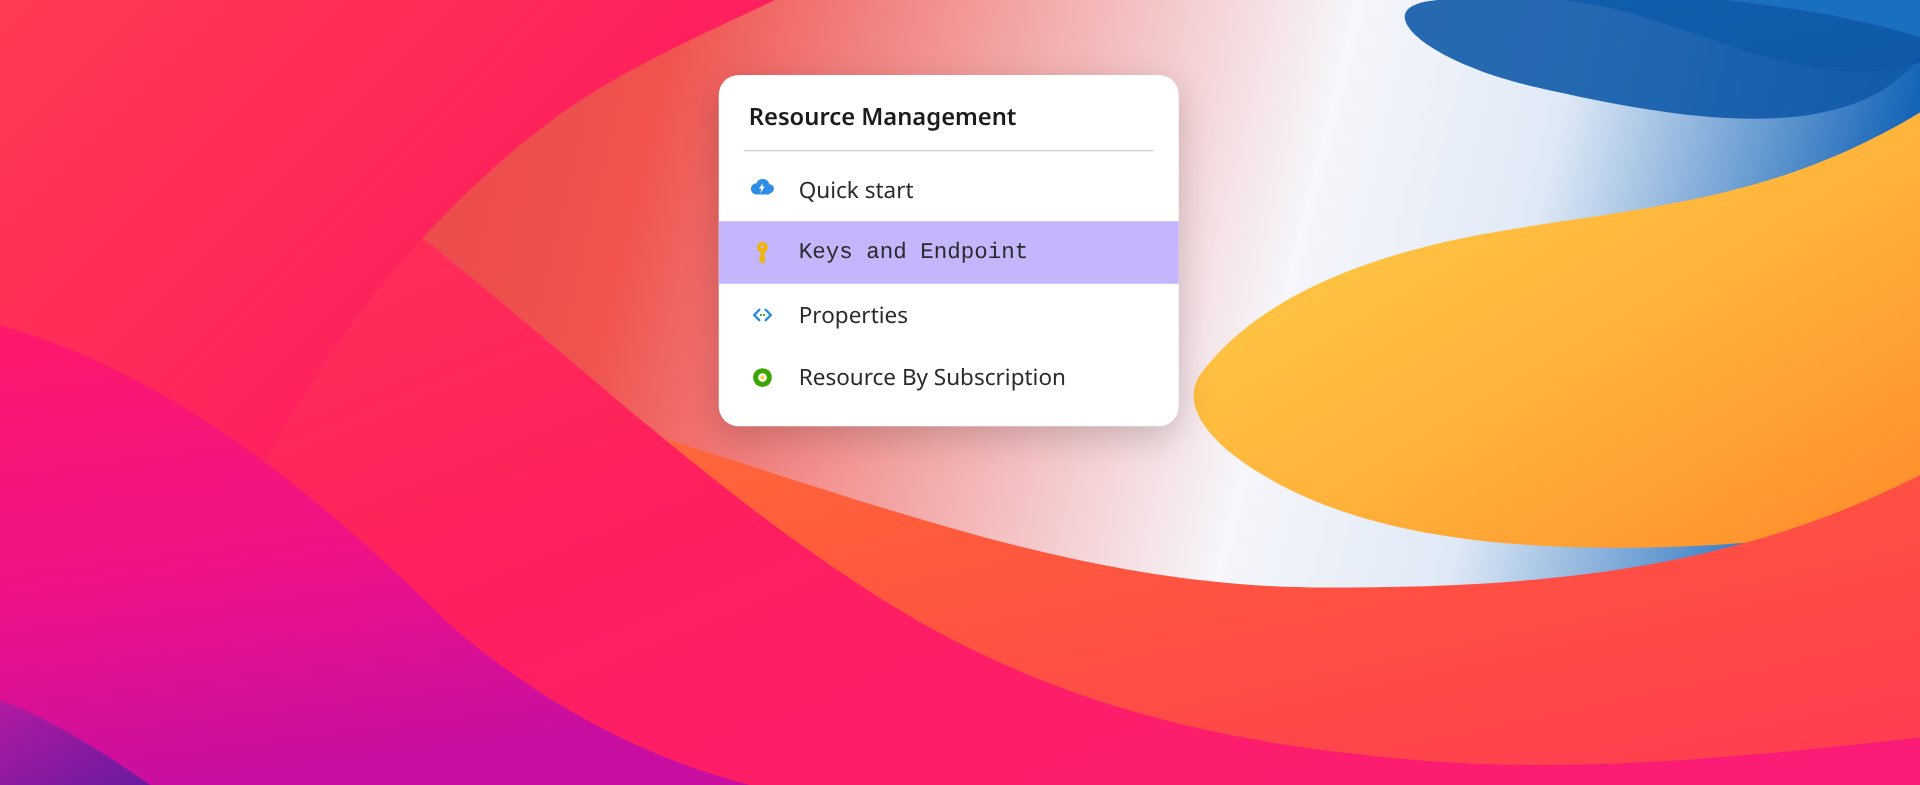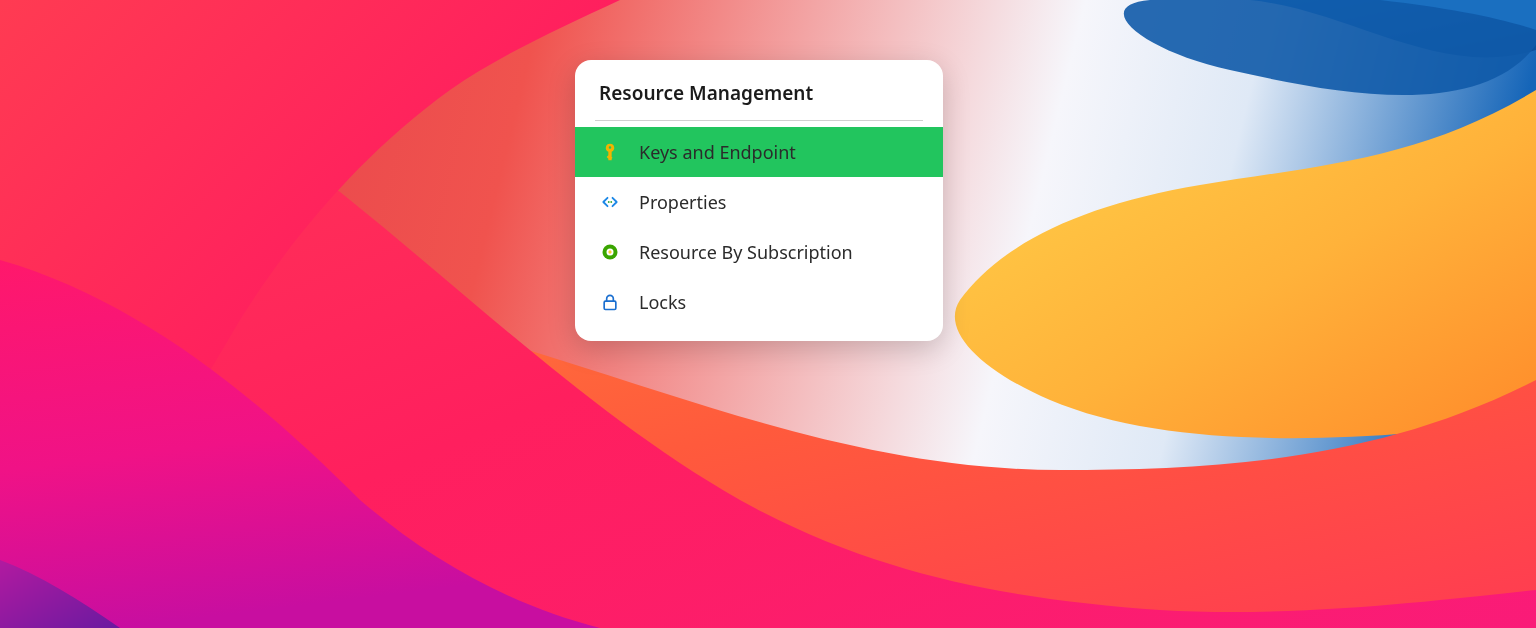--- a/index.html
+++ b/index.html
@@ -50,21 +50,22 @@
     display: flex;
     align-items: center;
     height: 50px;
     padding: 0 24px;
     font-size: 18px;
     color: #2b2b2b;
     cursor: pointer;
   }
 
   .menu-item.selected {
-    background: #22c55e;
+    background: #c4b5fd;
+    font-family: Liberation Mono, monospace;
   }
 
   .menu-icon {
     width: 22px;
     height: 22px;
     margin-right: 18px;
     flex-shrink: 0;
     display: flex;
     align-items: center;
     justify-content: center;
@@ -155,20 +156,29 @@
 
   <path d="M0 560
            C40 575 80 600 120 628
            L0 628 Z" fill="url(#gPurp)"></path>
 </svg>
 
 <div class="panel">
   <div class="panel-title">Resource Management</div>
   <div class="panel-divider"></div>
 
+  <div class="menu-item">
+    <span class="menu-icon">
+      <svg viewBox="0 0 24 24" width="22" height="22">
+        <path fill="#2e8de6" d="M18 15a4 4 0 0 0 0-8 6 6 0 0 0-11.3-1A5 5 0 0 0 7 16h11z"></path>
+        <path fill="#fff" d="M12 6l-3 5h2l-1 4 4-6h-2z"></path>
+      </svg>
+    </span>
+    <span class="menu-label">Quick start</span>
+  </div>
 
   <div class="menu-item selected">
     <span class="menu-icon">
       <svg viewBox="0 0 24 24" width="20" height="20">
         <path fill="#f1b400" d="M12 2a5 5 0 0 0-2 9.6V16l-2 2 2 2v2h4v-2l1-1-1-1v-6.4A5 5 0 0 0 12 2zm0 3a1.5 1.5 0 1 1 0 3 1.5 1.5 0 0 1 0-3z"></path>
       </svg>
     </span>
     <span class="menu-label">Keys and Endpoint</span>
   </div>
 
@@ -191,22 +201,13 @@
       <svg viewBox="0 0 24 24" width="20" height="20">
         <circle cx="12" cy="12" r="9" fill="#3aa500"></circle>
         <circle cx="12" cy="12" r="4.2" fill="#fff"></circle>
         <circle cx="12" cy="12" r="2" fill="#ffcf33"></circle>
       </svg>
     </span>
     <span class="menu-label">Resource By Subscription</span>
   </div>
 
 
-  <div class="menu-item">
-    <span class="menu-icon">
-      <svg viewBox="0 0 24 24" width="20" height="20">
-        <rect x="5" y="11" width="14" height="10" rx="1.5" fill="none" stroke="#1b6fd0" stroke-width="2"></rect>
-        <path d="M8 11 V8 a4 4 0 0 1 8 0 v3" fill="none" stroke="#1b6fd0" stroke-width="2"></path>
-      </svg>
-    </span>
-    <span class="menu-label">Locks</span>
-  </div>
 </div>
 
 </body></html>

